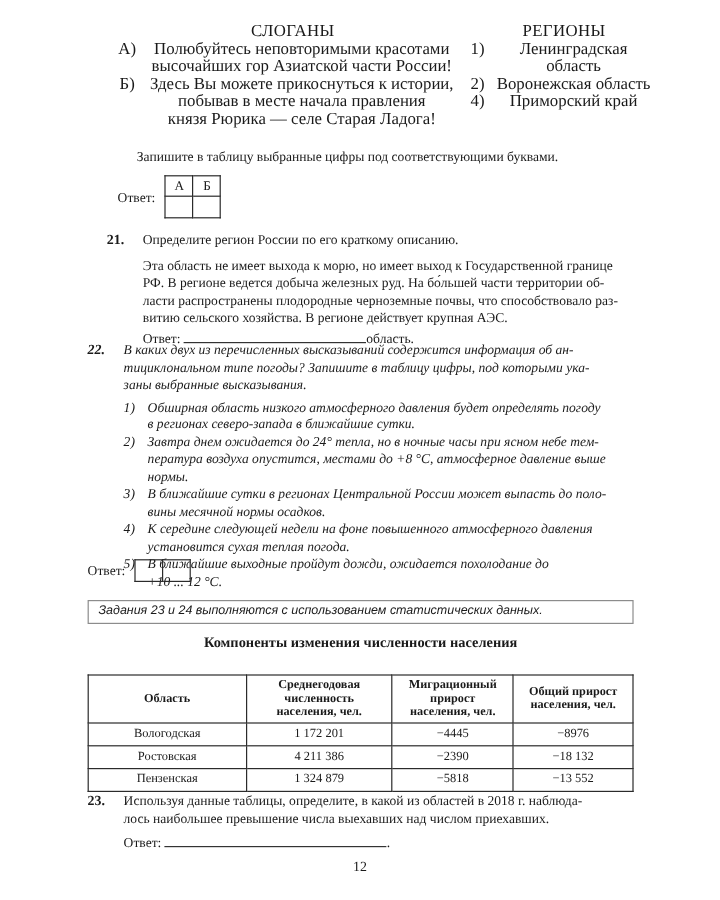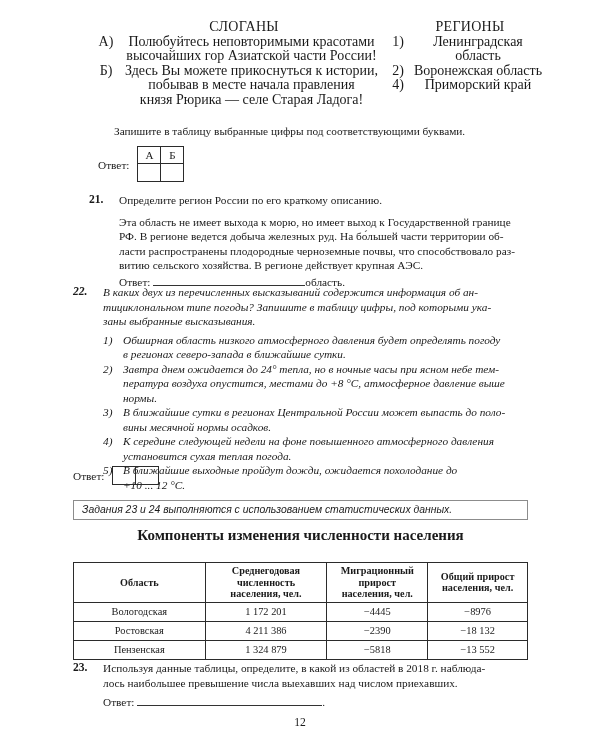--- a/index.html
+++ b/index.html
@@ -161,21 +161,21 @@
   }
 
   
   .tbl-title {
     position: absolute;
     left: 73px;
     top: 528px;
     width: 455px;
     text-align: center;
     font-weight: bold;
-    font-size: 15px;
+    font-size: 12px;
     line-height: 14.5px;
   }
   .data-table {
     position: absolute;
     left: 73px;
     top: 562px;
     width: 455px;
     border-collapse: collapse;
     font-size: 10.2px;
   }

